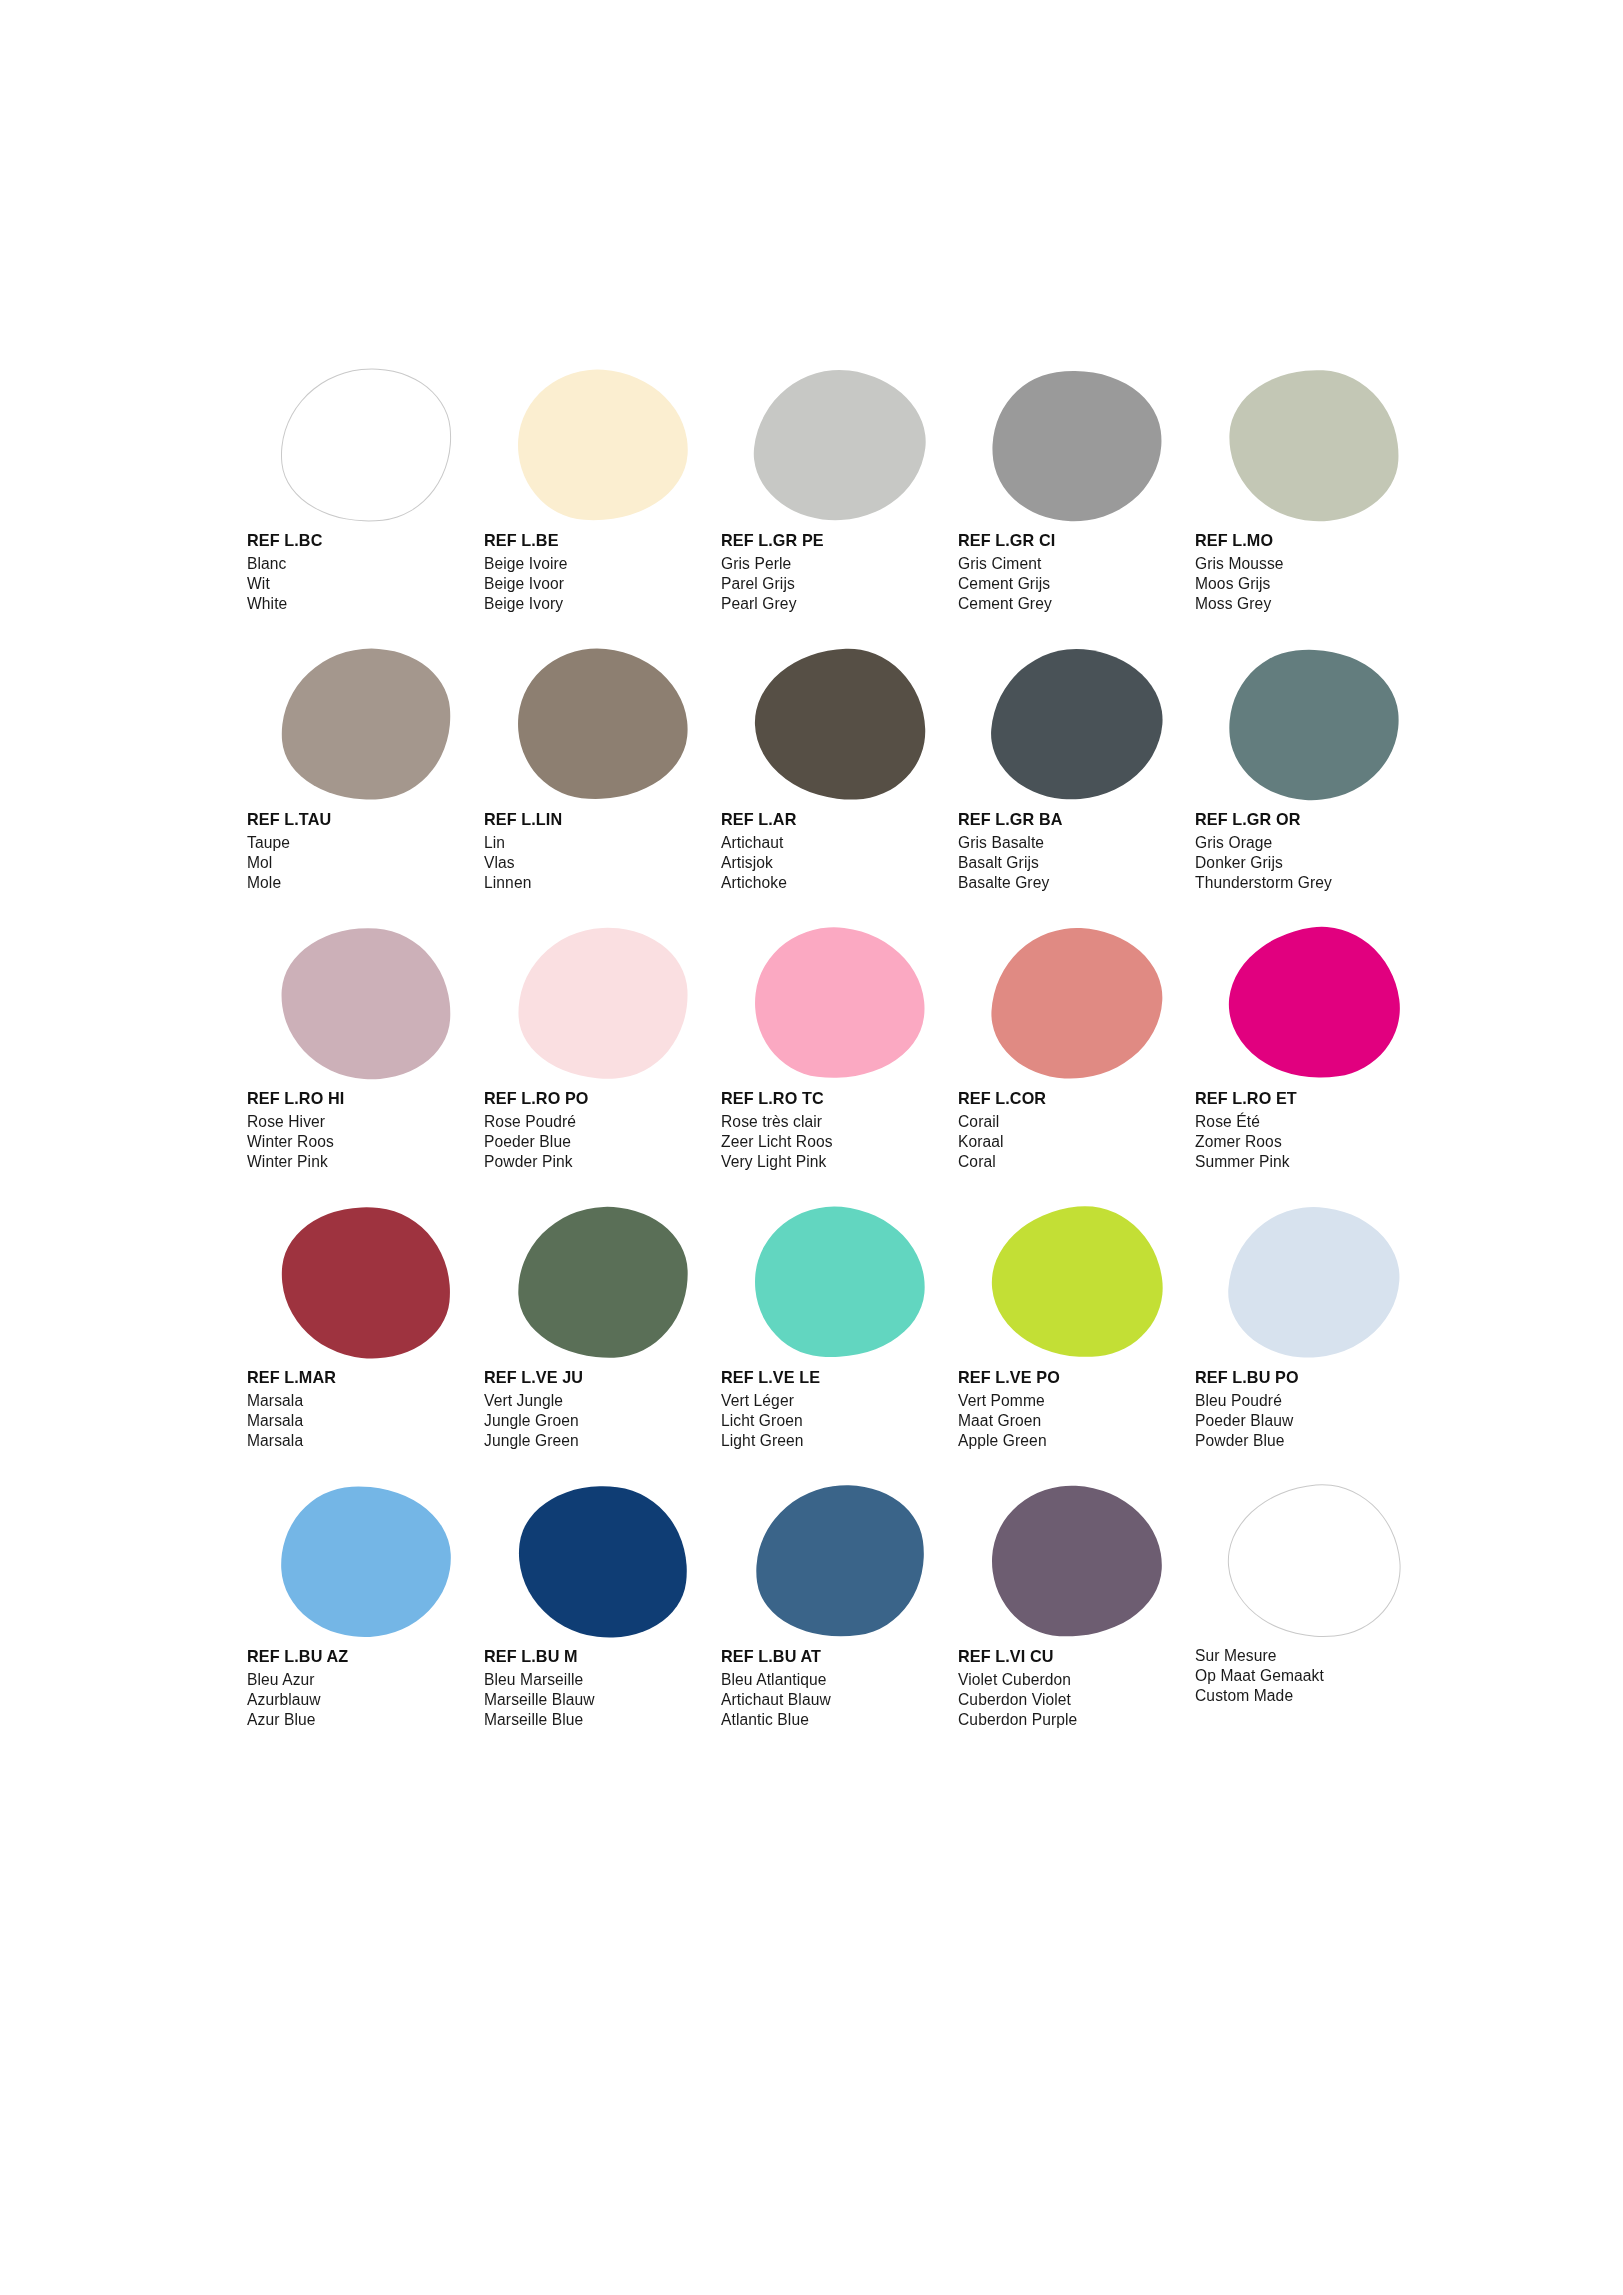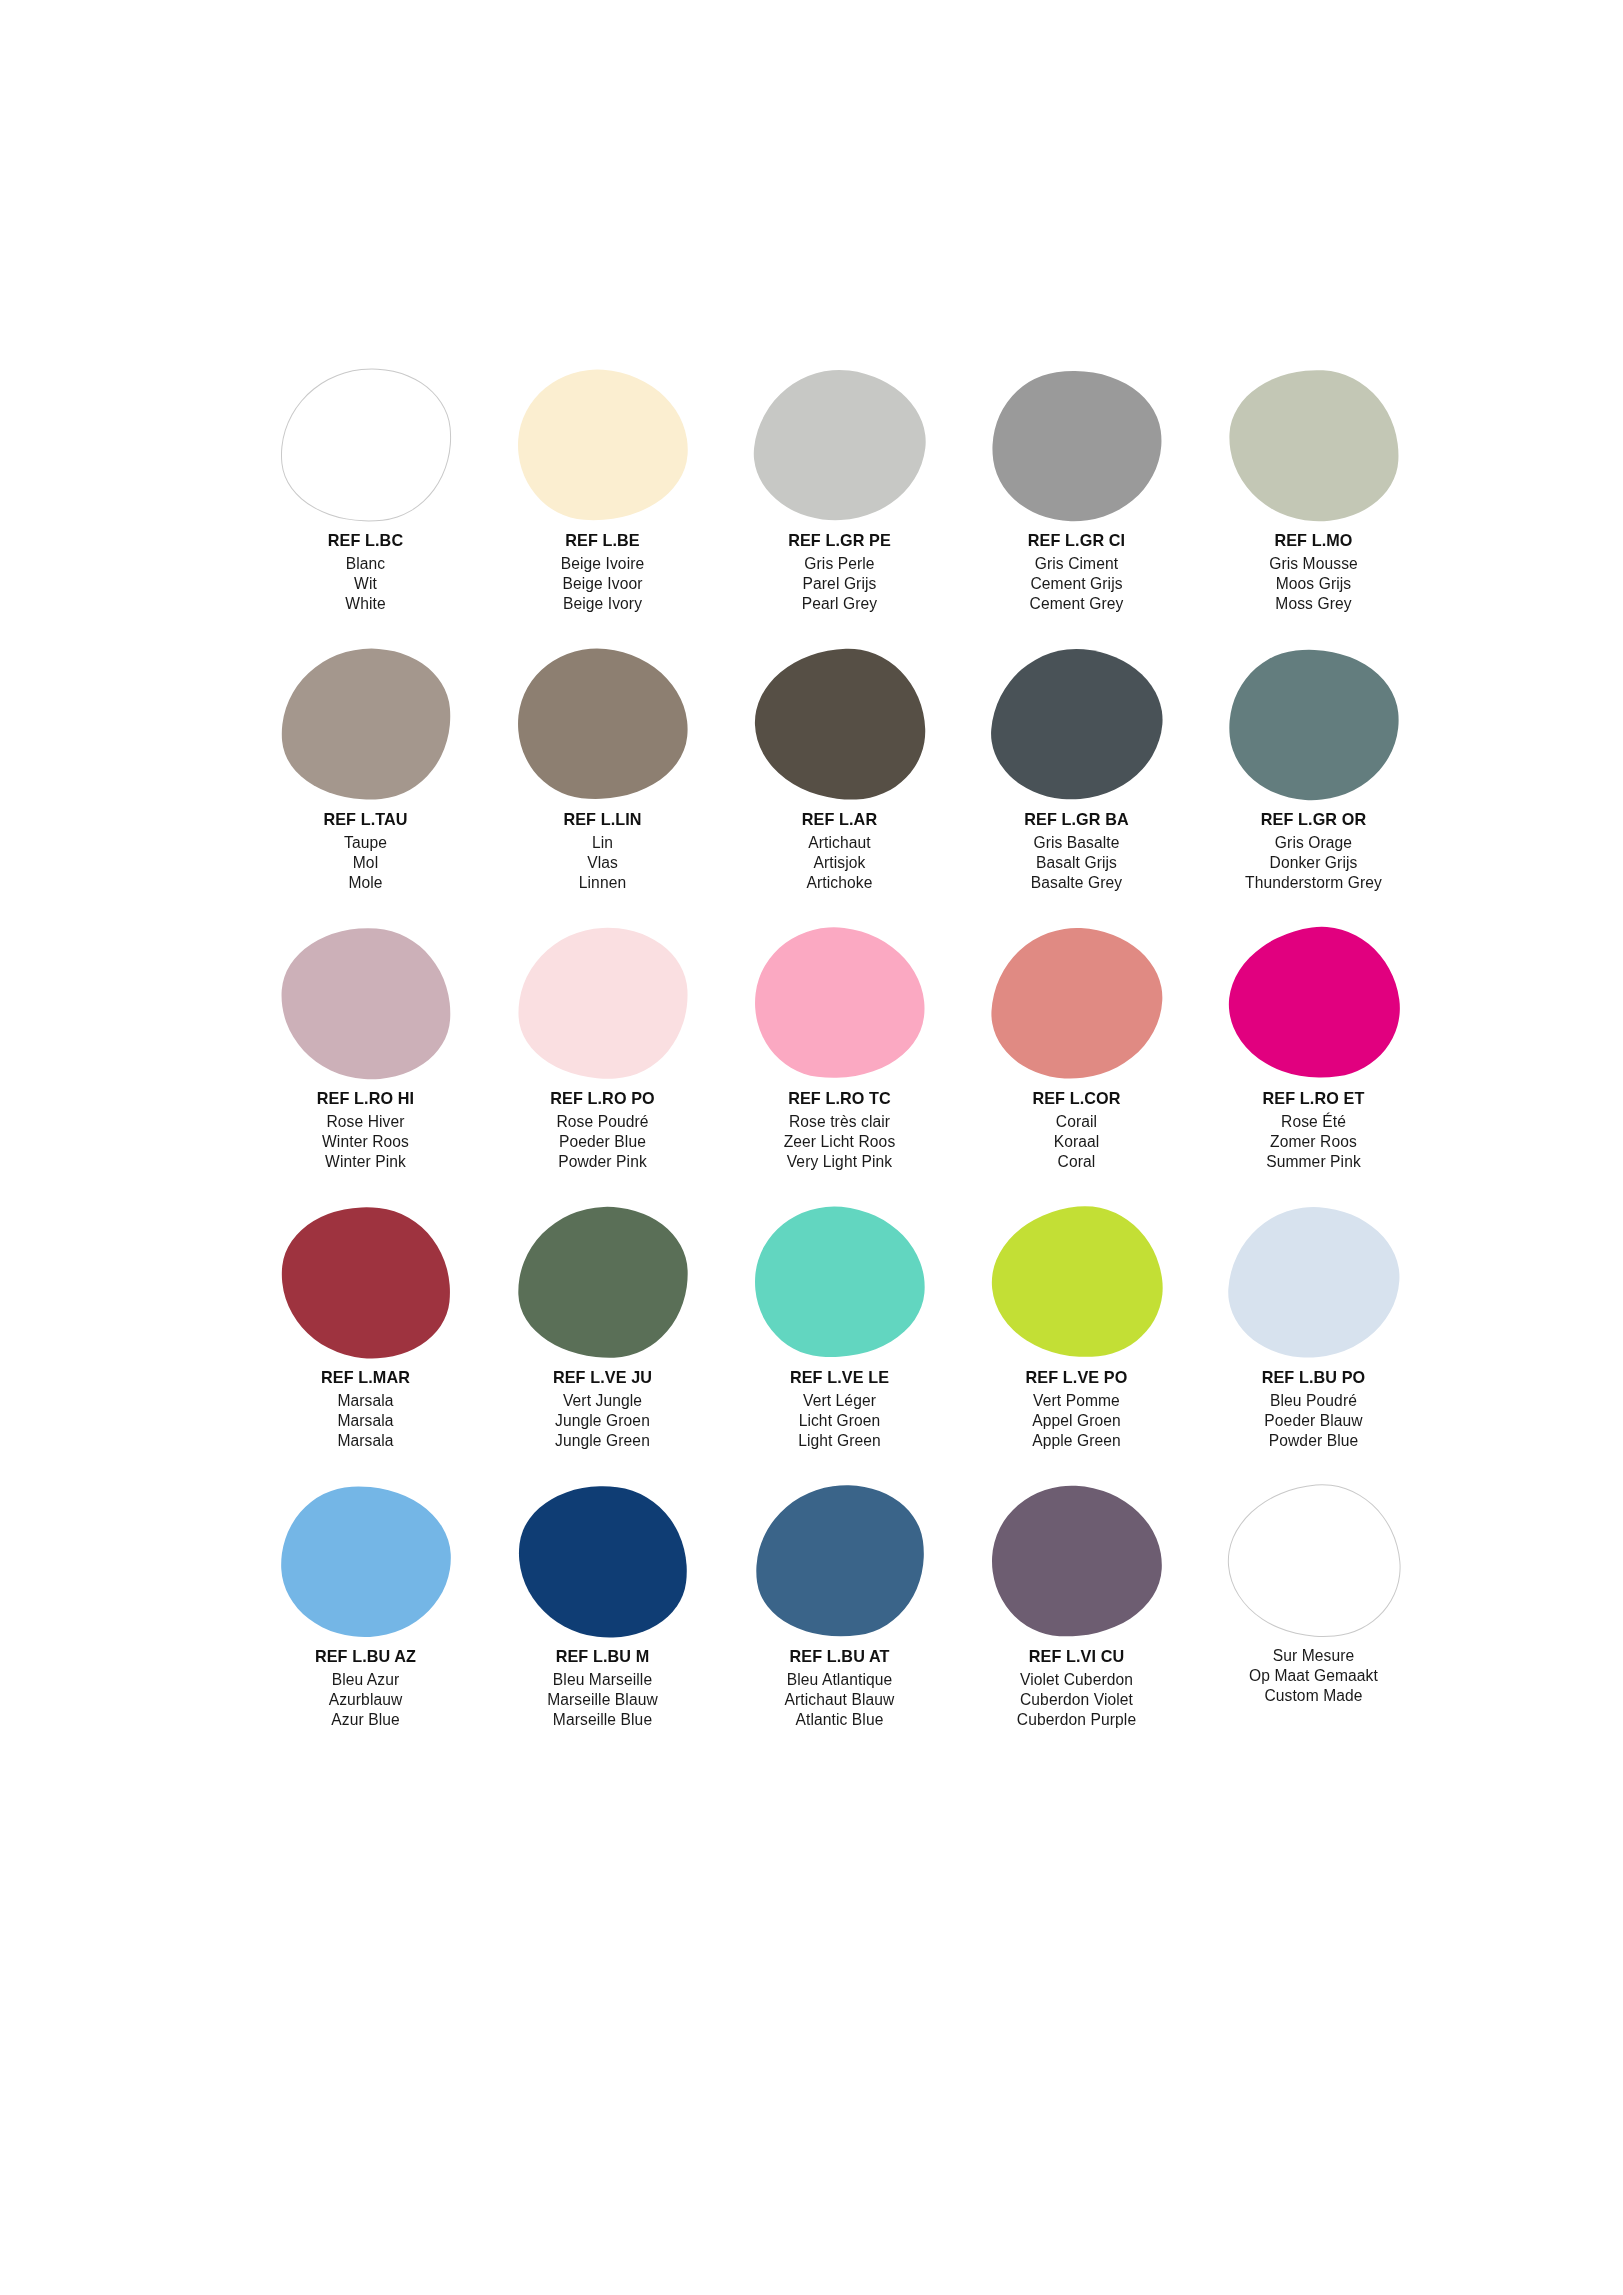--- a/index.html
+++ b/index.html
@@ -58,21 +58,20 @@
     transform: rotate(-6deg);
   }
 
   .blob.outline {
     background: #ffffff;
     border: 1.3px solid #c9c9c9;
   }
 
   .labels {
     width: 237px;
-    text-align: center;
     line-height: 1.30;
     margin-top: 3.9px;
   }
 
   .ref {
     font-size: 16.2px;
     font-weight: bold;
     color: #111111;
     letter-spacing: 0.1px;
     margin-bottom: 2.6px;
@@ -290,21 +289,21 @@
           <div class="nm">Light Green</div>
         </div>
       </div>
       <div class="swatch-cell">
         <div class="blob-wrap">
           <div class="blob" style="background: rgb(195, 223, 53); border-radius: 55% 45% 42% 58% / 48% 55% 45% 52%; transform: rotate(-6deg);"></div>
         </div>
         <div class="labels">
           <div class="ref">REF L.VE PO</div>
           <div class="nm">Vert Pomme</div>
-          <div class="nm">Appel Groen</div>
+          <div class="nm">Maat Groen</div>
           <div class="nm">Apple Green</div>
         </div>
       </div>
       <div class="swatch-cell">
         <div class="blob-wrap">
           <div class="blob" style="background: rgb(215, 226, 238); border-radius: 50% 50% 55% 45% / 58% 45% 55% 42%; transform: rotate(4deg);"></div>
         </div>
         <div class="labels">
           <div class="ref">REF L.BU PO</div>
           <div class="nm">Bleu Poudré</div>

